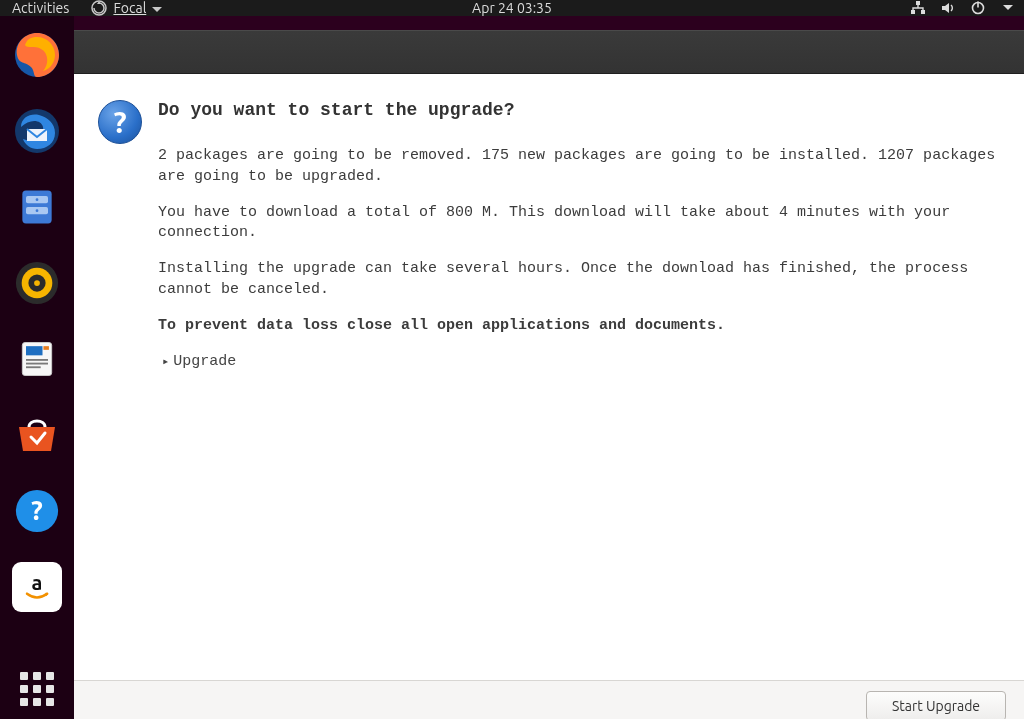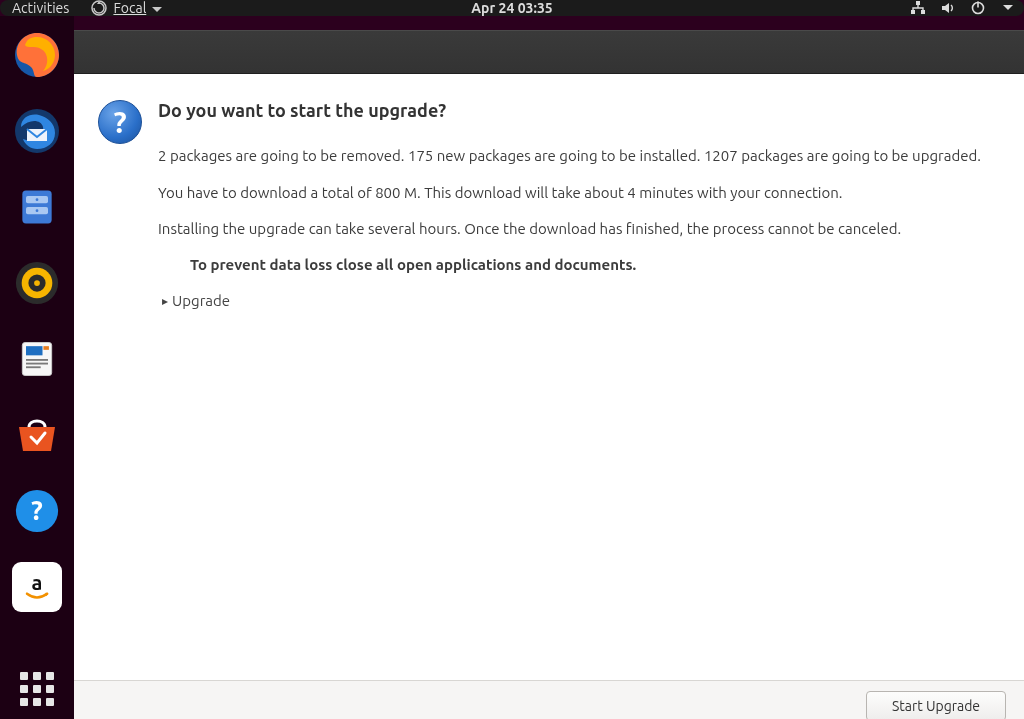--- a/index.html
+++ b/index.html
@@ -10,31 +10,30 @@
     .top-panel {
       height: 26px;
       background: #1b1b1b;
       color: #dcdcdc;
       display: flex;
       align-items: center;
       font-size: 14px;
       padding: 0 8px;
       position: relative;
       z-index: 10;
-      border-radius: 8px;
     }
     .top-left { display: flex; align-items: center; gap: 18px; }
     .activities { padding: 0 4px; cursor: pointer; }
     .focal-menu { display: flex; align-items: center; gap: 6px; cursor: pointer; text-decoration: underline; }
     .focal-menu .app-icon {
       width: 16px; height: 16px; display:inline-flex; align-items:center; justify-content:center;
     }
     .top-center {
       position: absolute; left: 50%; transform: translateX(-50%);
-      font-weight: 700; font-size: 14px; color:#dcdcdc;
+      font-weight: 400; font-size: 14px; color:#dcdcdc;
     }
     .top-right { margin-left: auto; display: flex; align-items: center; gap: 14px; }
     .top-right .sys-icon { width:16px; height:16px; display:inline-flex; align-items:center; justify-content:center; }
 
     
     .main-area { flex:1; display:flex; }
 
     
     .dock {
       width: 74px;
@@ -64,24 +63,24 @@
     .content-region { flex:1; display:flex; padding: 24px 24px 8px 24px; }
     .question-icon-wrap { width:60px; flex:0 0 60px; }
     .question-icon {
       width:44px; height:44px; border-radius:50%;
       background: radial-gradient(circle at 35% 30%, #6aa3e8, #2a6fc9 60%, #1b4f97);
       border:1px solid #1b4f97;
       display:flex; align-items:center; justify-content:center;
       color:#fff; font-size:30px; font-weight:700;
       margin-top:2px;
     }
-    .text-col { flex:1; color:#3c3c3c; font-size:15px; line-height:1.35; }
+    .text-col { flex:1; color:#3c3c3c; font-size:15px; line-height:1.35;font-family:Liberation Mono, monospace; }
     .heading { font-size:18px; font-weight:700; color:#333; margin-bottom:24px; }
     .para { margin-bottom:16px; }
-    .bold-para { font-weight:700;margin-left:32px; }
+    .bold-para { font-weight:700; }
     .details-row { display:flex; align-items:center; gap:4px; margin:8px 0 0 4px; cursor:pointer; color:#444; }
     .details-row .tri { font-size:12px; }
 
     .button-bar {
       height:50px; background:#f6f5f4; border-top:1px solid #d8d6d3;
       display:flex; justify-content:flex-end; align-items:center; gap:14px; padding:0 18px;
     }
     .btn {
       min-width:140px; height:30px; border:1px solid #b8b5b1; border-radius:4px;
       background:linear-gradient(#fdfdfc,#eeedec);

